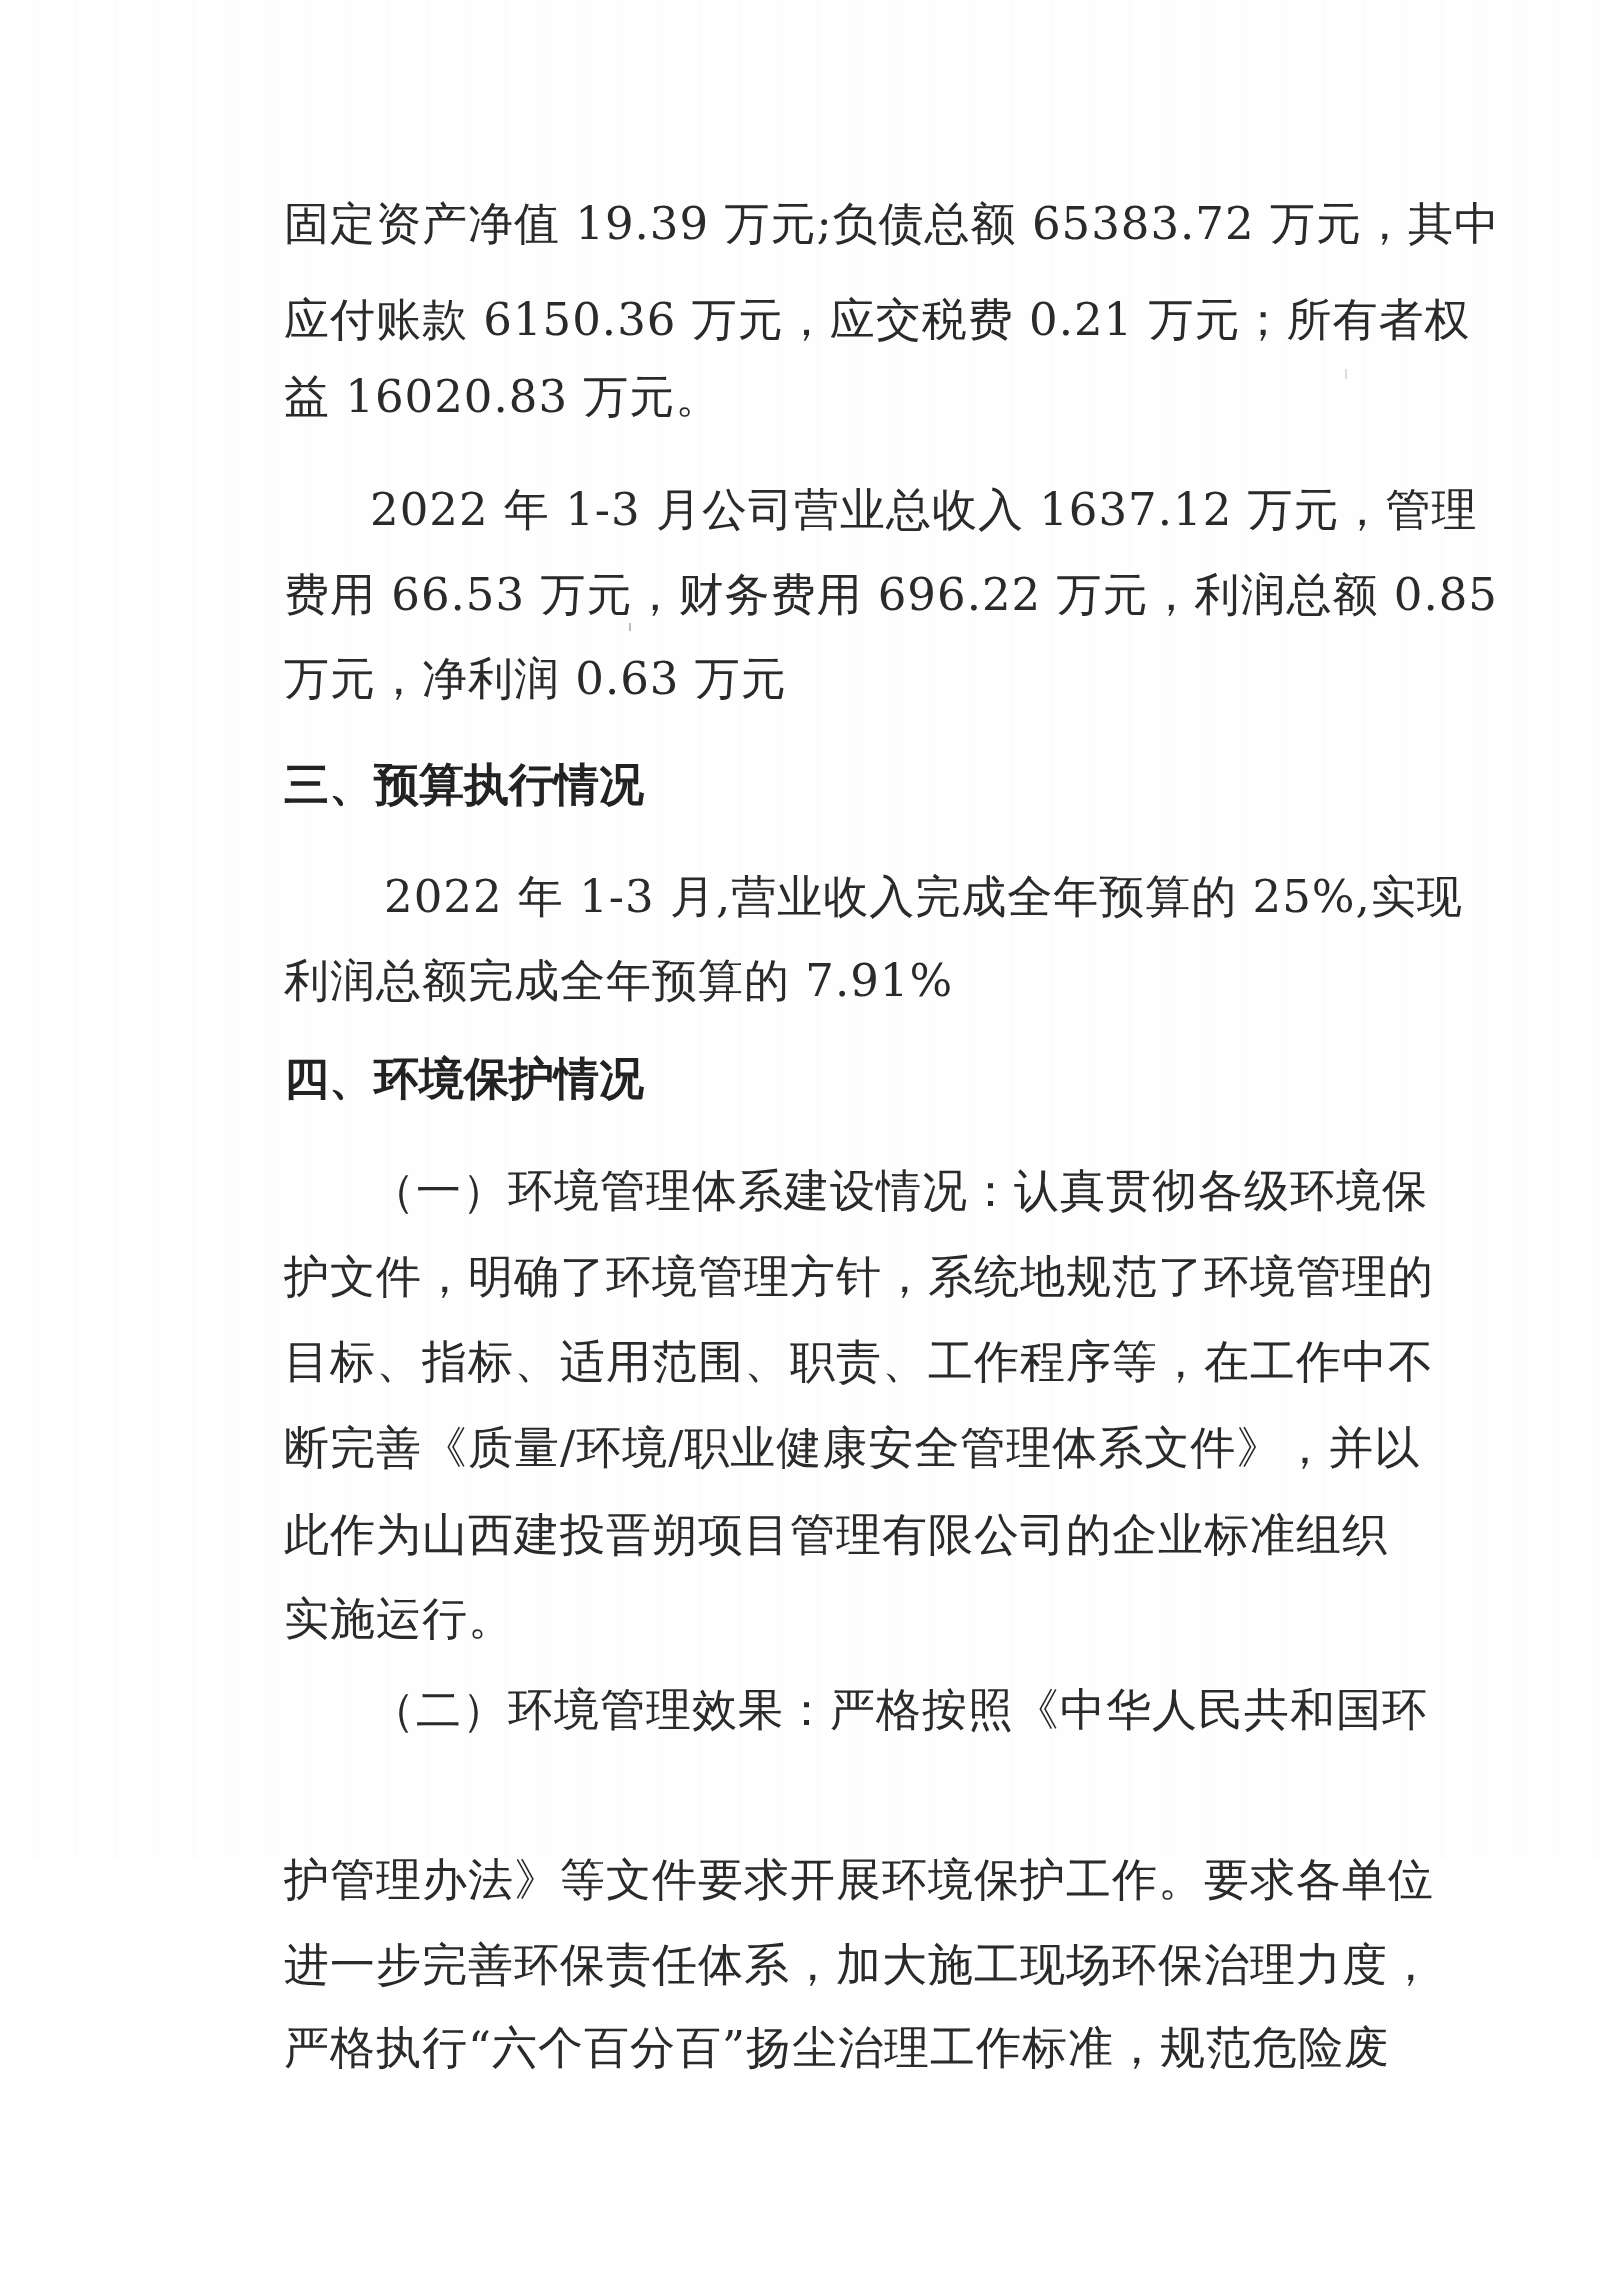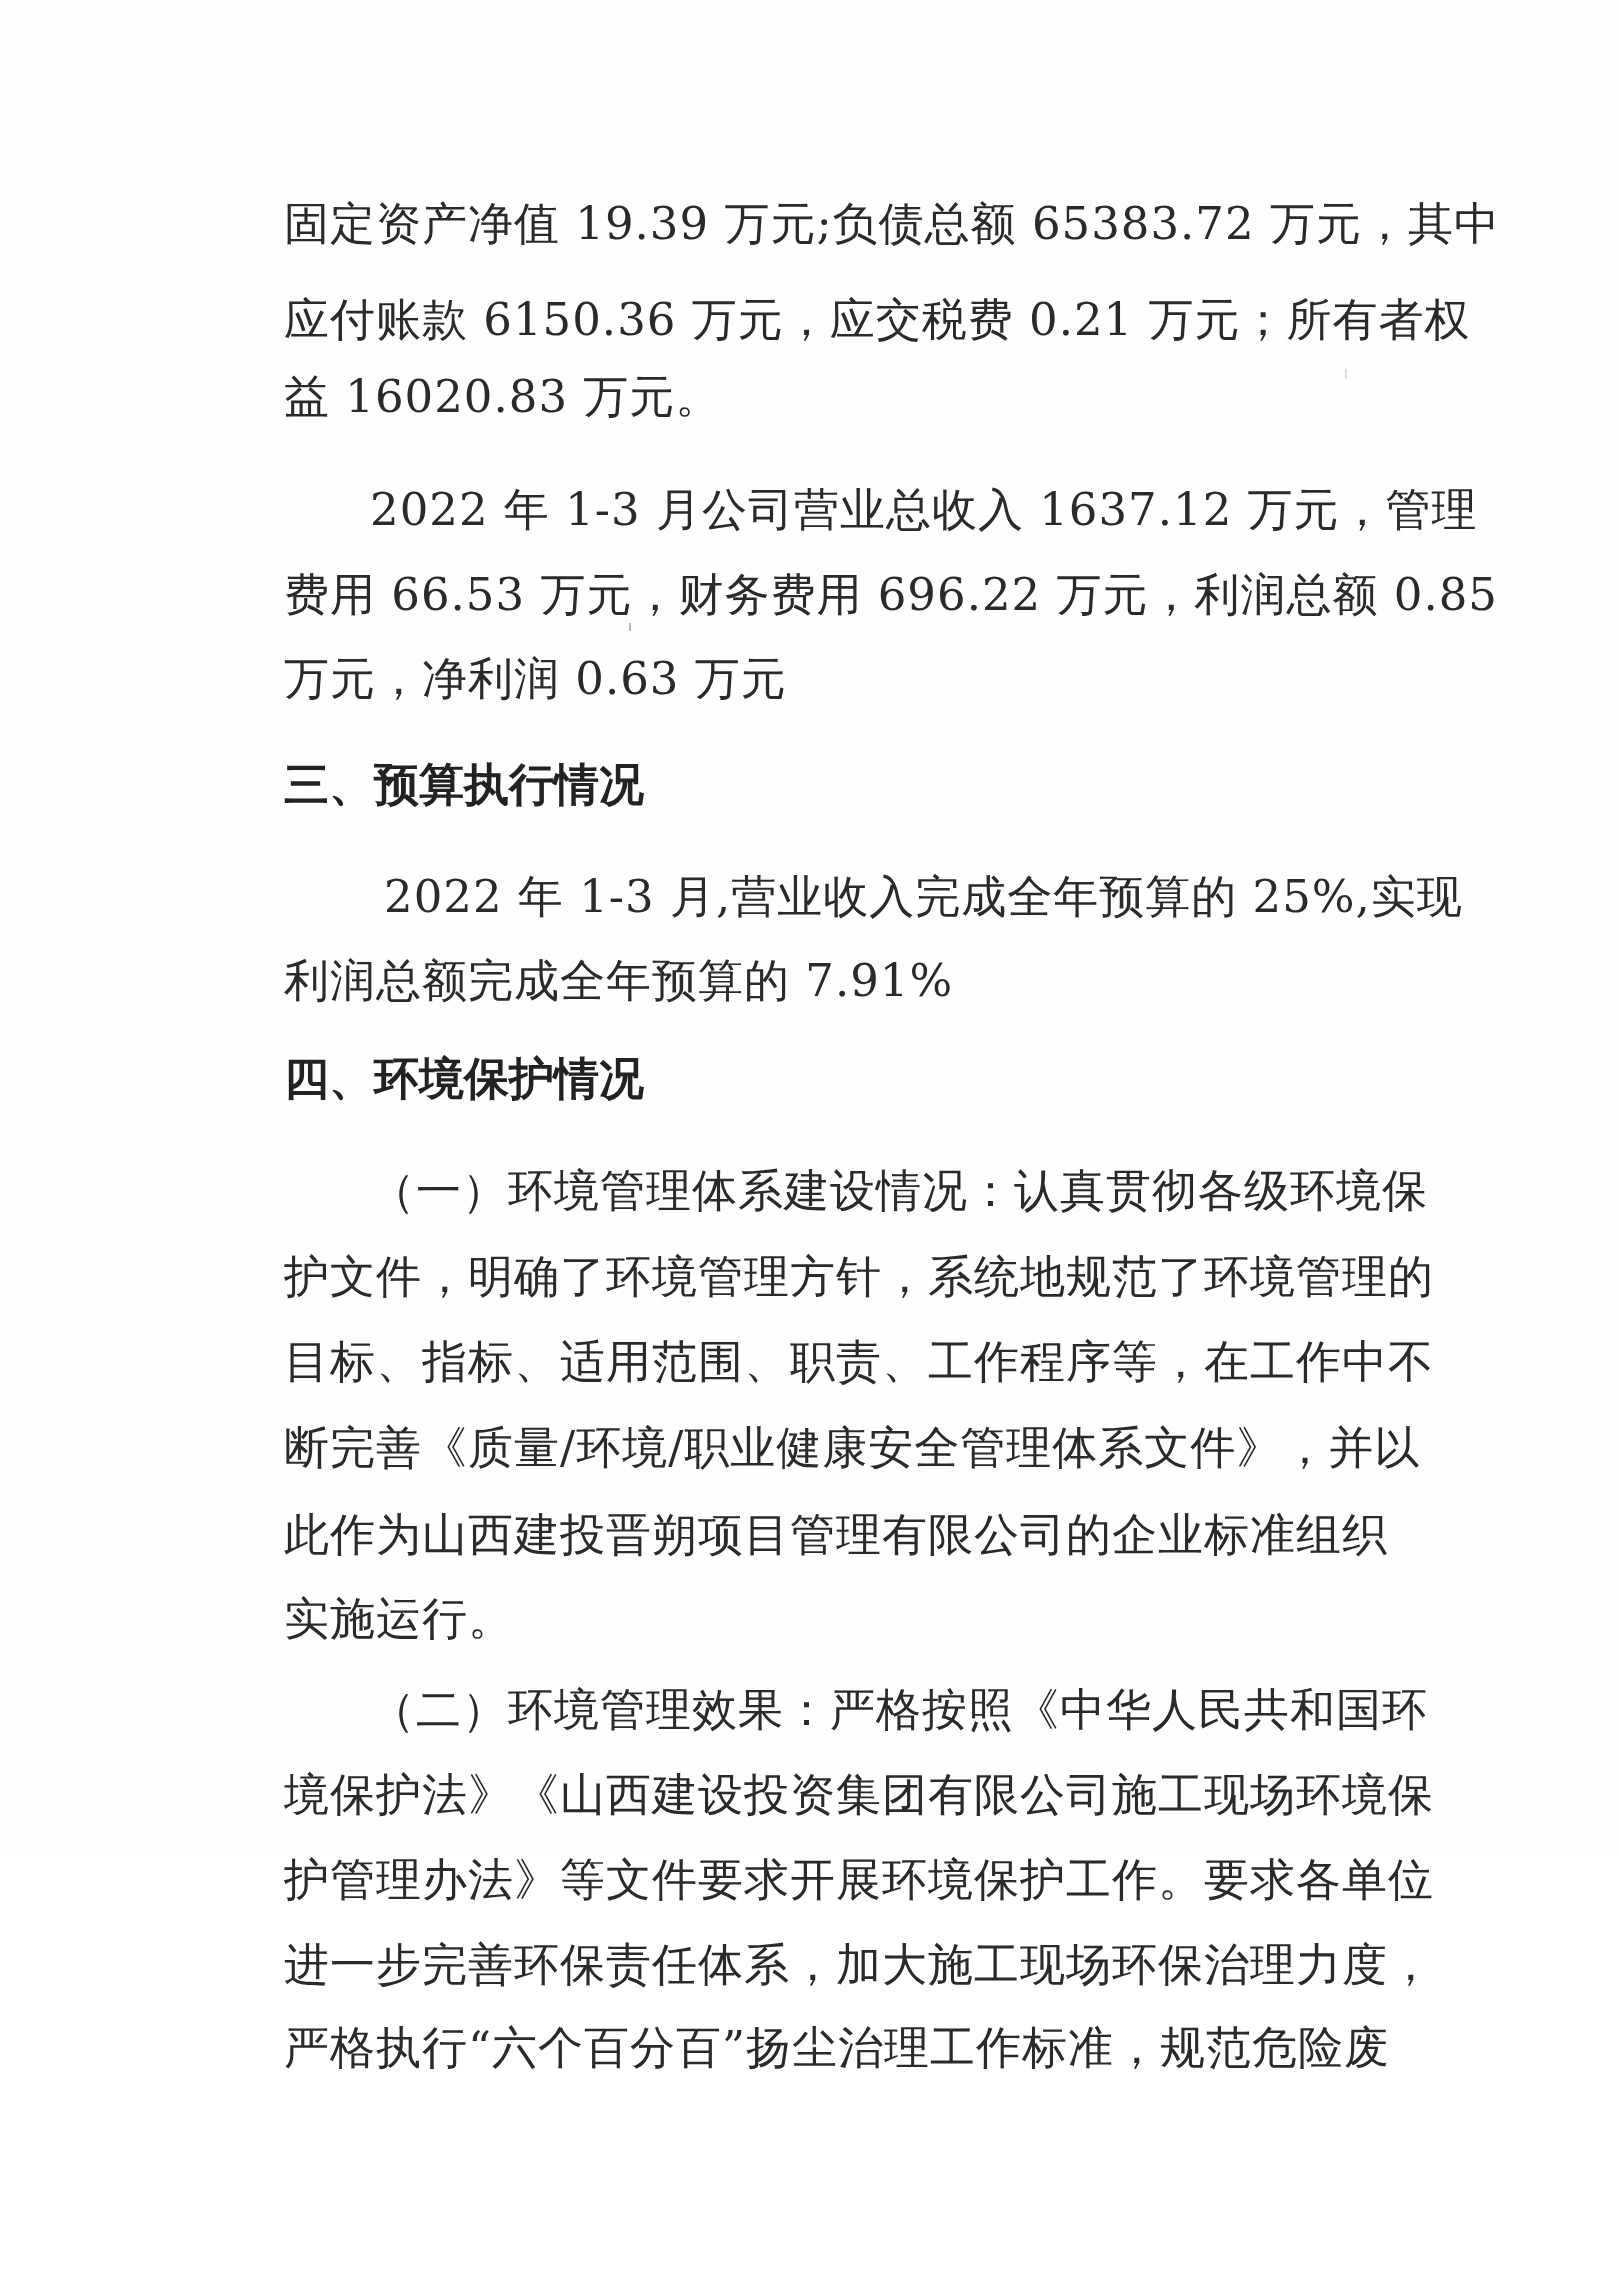--- a/index.html
+++ b/index.html
@@ -84,21 +84,20 @@
   <div class="heading" style="top:1047px;">四、环境保护情况</div>
 
   <div class="line indent" style="top:1161px;">（一）环境管理体系建设情况：认真贯彻各级环境保</div>
   <div class="line" style="top:1247px;">护文件，明确了环境管理方针，系统地规范了环境管理的</div>
   <div class="line" style="top:1332px;">目标、指标、适用范围、职责、工作程序等，在工作中不</div>
   <div class="line" style="top:1418px;">断完善《质量/环境/职业健康安全管理体系文件》，并以</div>
   <div class="line" style="top:1505px;">此作为山西建投晋朔项目管理有限公司的企业标准组织</div>
   <div class="line last" style="top:1589px;">实施运行。</div>
 
   <div class="line indent" style="top:1680px;">（二）环境管理效果：严格按照《中华人民共和国环</div>
-  <div class="line" style="top:1765px;">境保护法》《山西建设投资集团有限公司施工现场环境保</div>
   <div class="line" style="top:1850px;">护管理办法》等文件要求开展环境保护工作。要求各单位</div>
   <div class="line" style="top:2018px;">严格执行“六个百分百”扬尘治理工作标准，规范危险废</div>
   <div class="line" style="top:1935px;">进一步完善环保责任体系，加大施工现场环保治理力度，</div>
 
   <div class="speck" style="left:629px; top:623px; height:7.8px;"></div>
   <div class="speck" style="left:1345px; top:369px; height:9.8px; background:#ddd;"></div>
 </div>
 
 
 </body></html>

